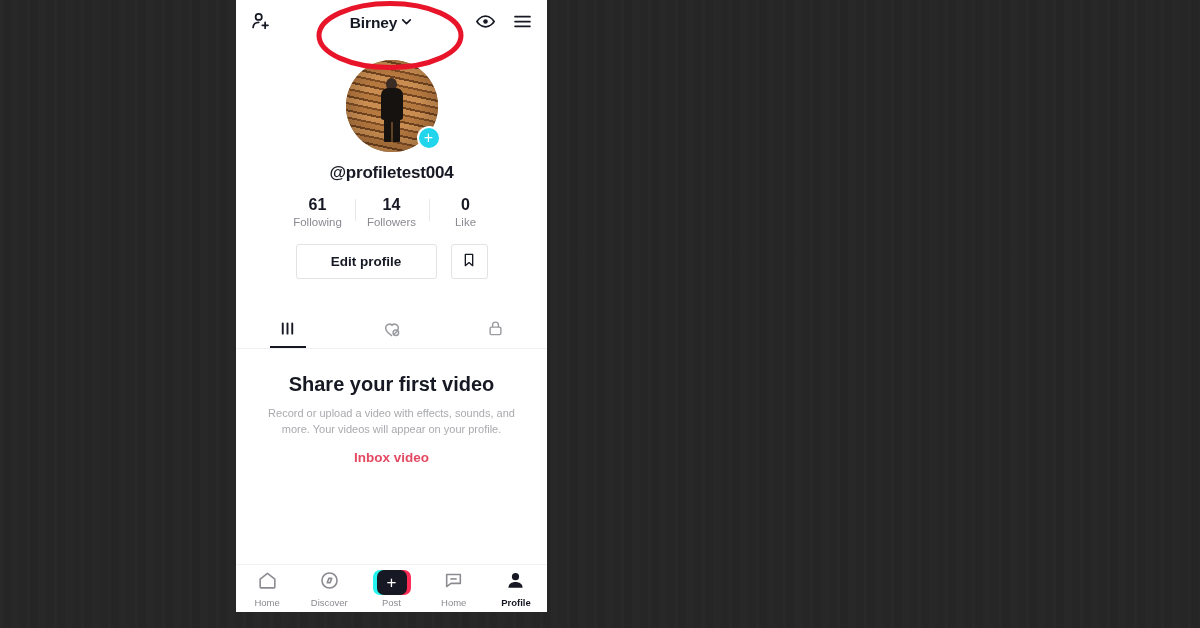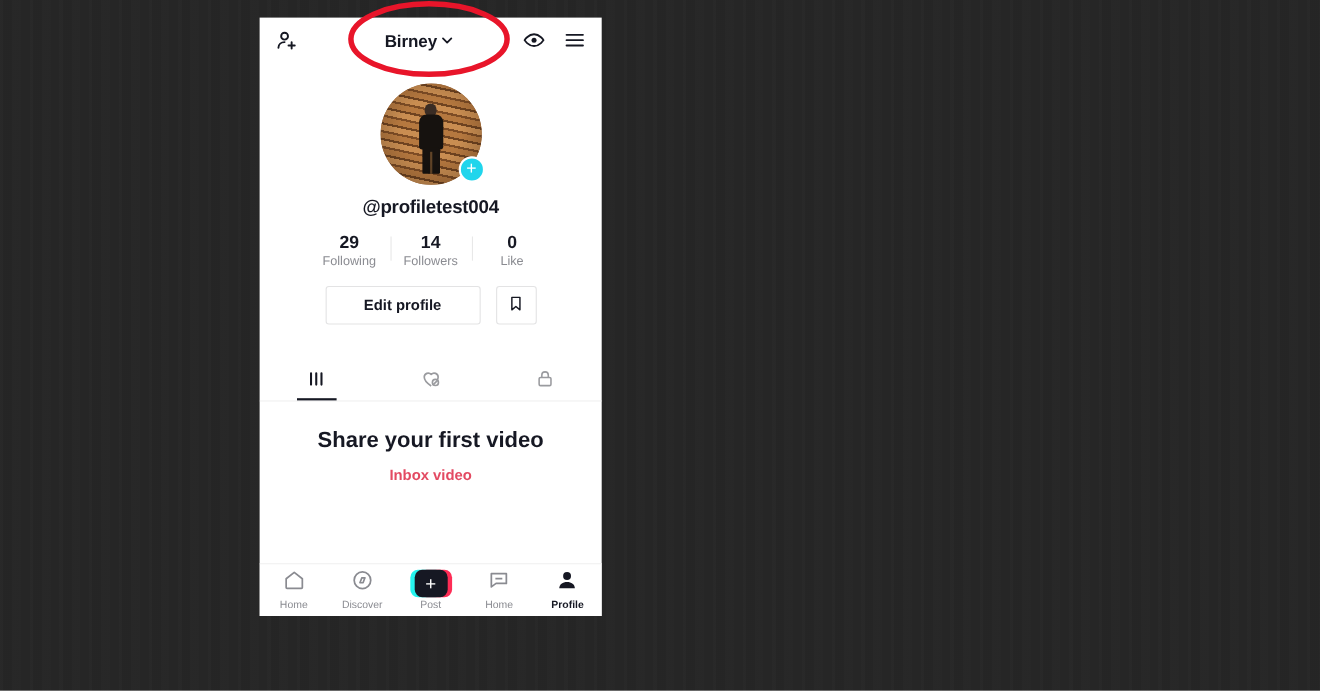--- a/index.html
+++ b/index.html
@@ -33,23 +33,23 @@
         rgba(255,255,255,0.008) 19px,
         rgba(0,0,0,0.01) 19px,
         rgba(0,0,0,0.01) 27px);
     pointer-events: none;
   }
 
   
   #phone {
     position: absolute;
     left: 236px;
-    top: 16px;
+    top: 0;
     width: 311px;
-    height: 544px;
+    height: 612px;
     background: #ffffff;
     overflow: hidden;
   }
 
   
   .topbar {
     position: relative;
     height: 46px;
     display: flex;
     align-items: center;
@@ -422,21 +422,21 @@
         <div class="person-legs"></div>
         <div class="avatar-vignette"></div>
       </div>
       <div class="plus-badge">+</div>
     </div>
 
     <div class="handle">@profiletest004</div>
 
     <div class="stats">
       <div class="stat">
-        <div class="stat-value">29</div>
+        <div class="stat-value">61</div>
         <div class="stat-label">Following</div>
       </div>
       <div class="stat">
         <div class="stat-value">14</div>
         <div class="stat-label">Followers</div>
       </div>
       <div class="stat">
         <div class="stat-value">0</div>
         <div class="stat-label">Like</div>
       </div>
@@ -477,20 +477,21 @@
           <svg width="19" height="19" viewBox="0 0 24 24" fill="none" stroke="#9a9b9f" stroke-width="1.8" stroke-linejoin="round">
             <rect x="5.2" y="10.3" width="13.6" height="9.4" rx="1.6"></rect>
             <path d="M8.3 10.3V7.6a3.7 3.7 0 0 1 7.4 0v2.7"></path>
           </svg>
         </span>
       </div>
     </div>
 
     <div class="empty">
       <div class="empty-title">Share your first video</div>
+      <div class="empty-desc">Record or upload a video with effects, sounds, and more. Your videos will appear on your profile.</div>
       <div class="create-video-link">Inbox video</div>
     </div>
 
     <div class="bottom-nav">
 
       <div class="nav-item">
         <span class="icon">
           <svg width="21" height="21" viewBox="0 0 24 24" fill="none" stroke="#8a8b91" stroke-width="1.8" stroke-linejoin="round">
             <path d="M3.6 10.4L12 3.8l8.4 6.6v9.1a.9.9 0 0 1-.9.9H4.5a.9.9 0 0 1-.9-.9z"></path>
           </svg>

